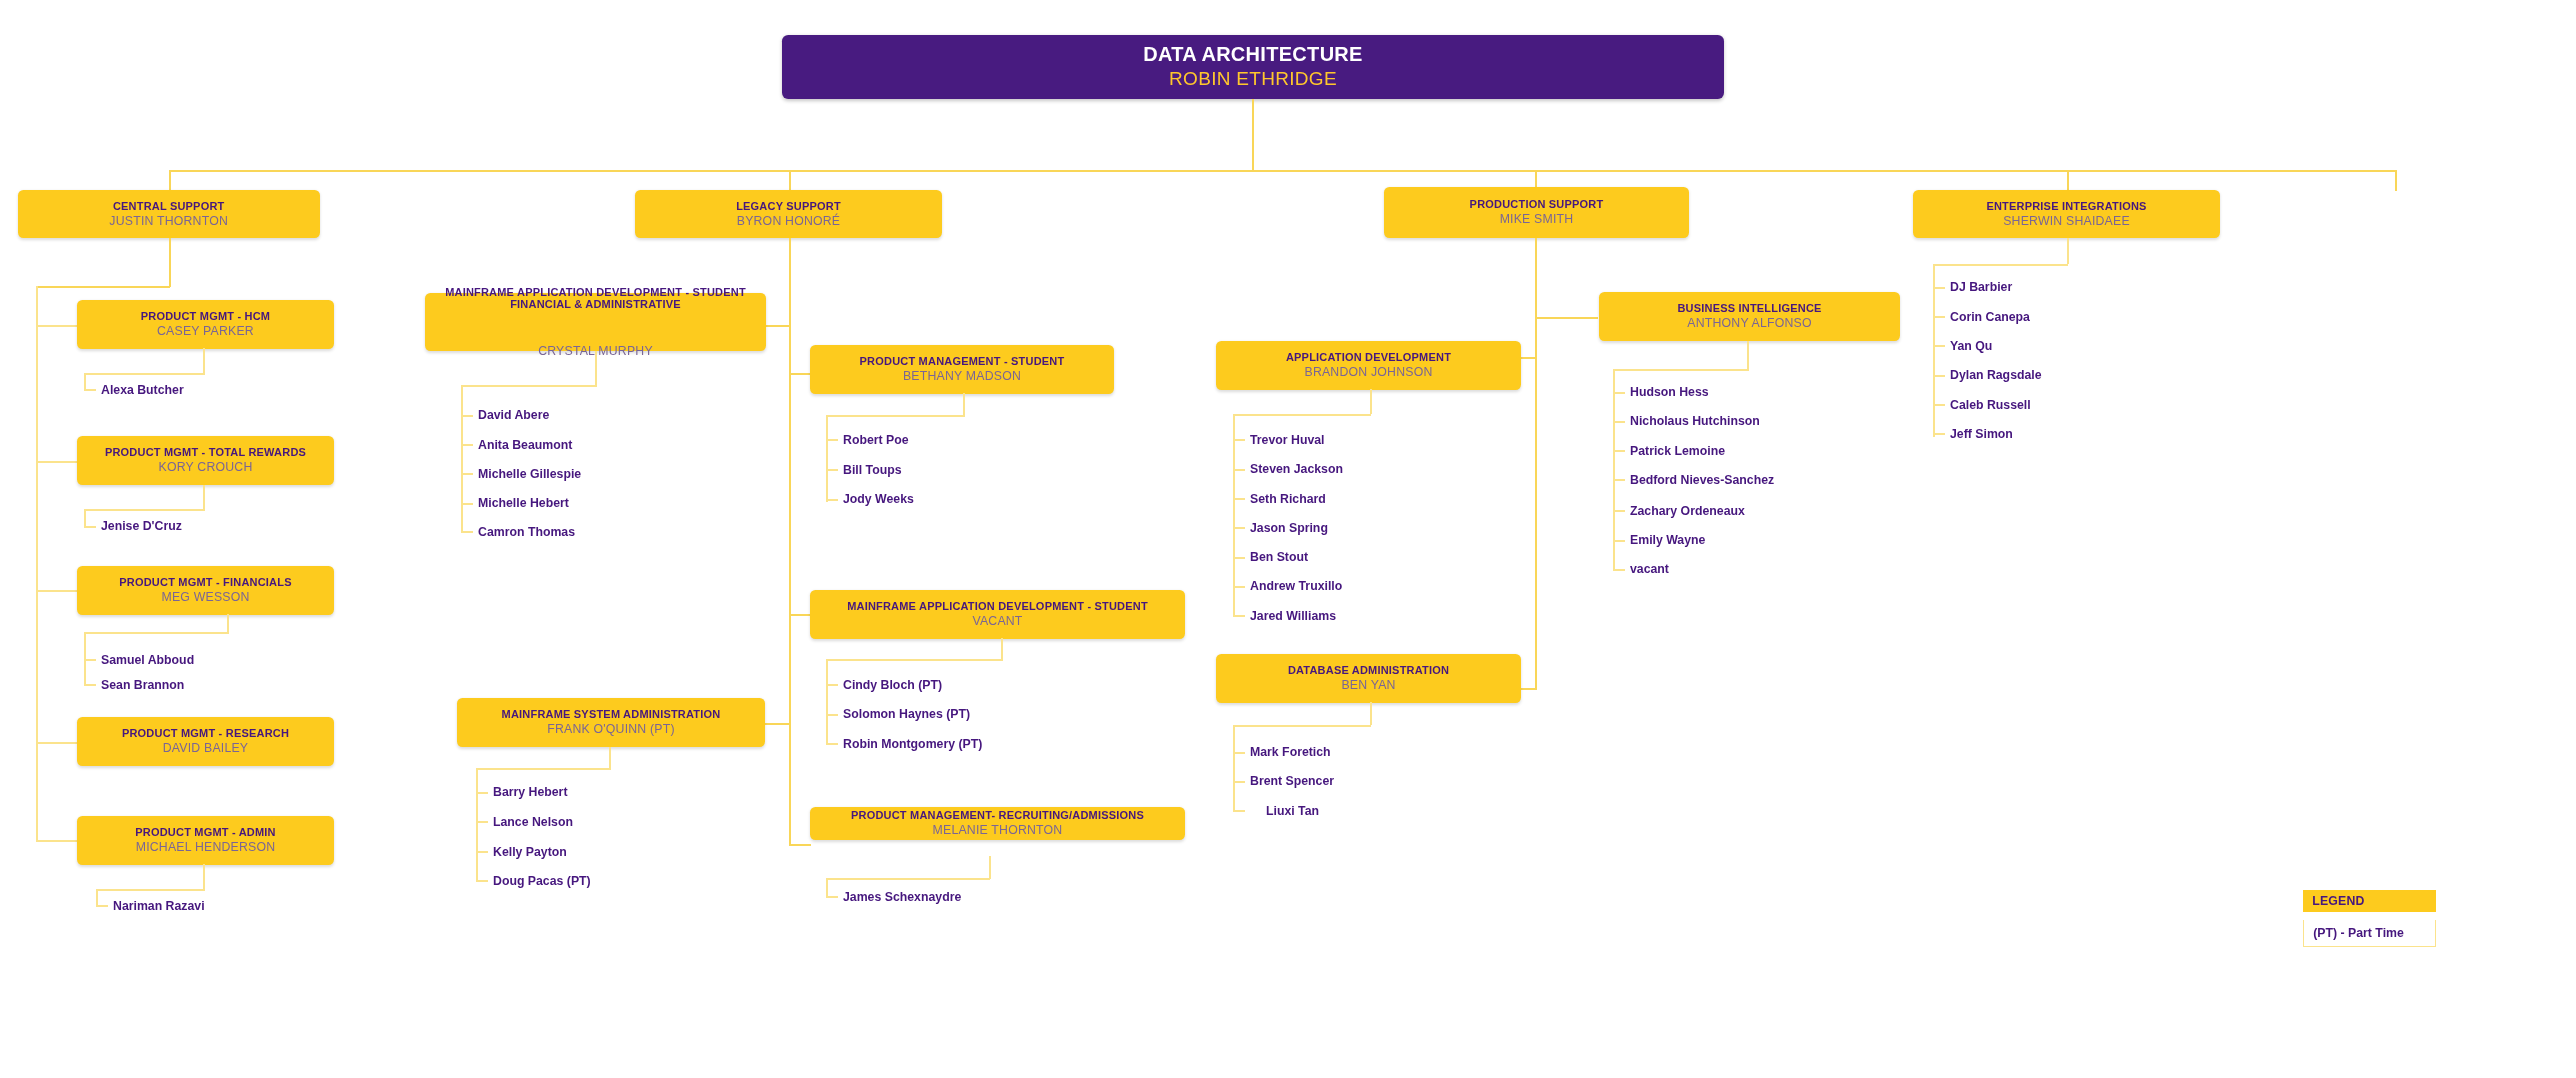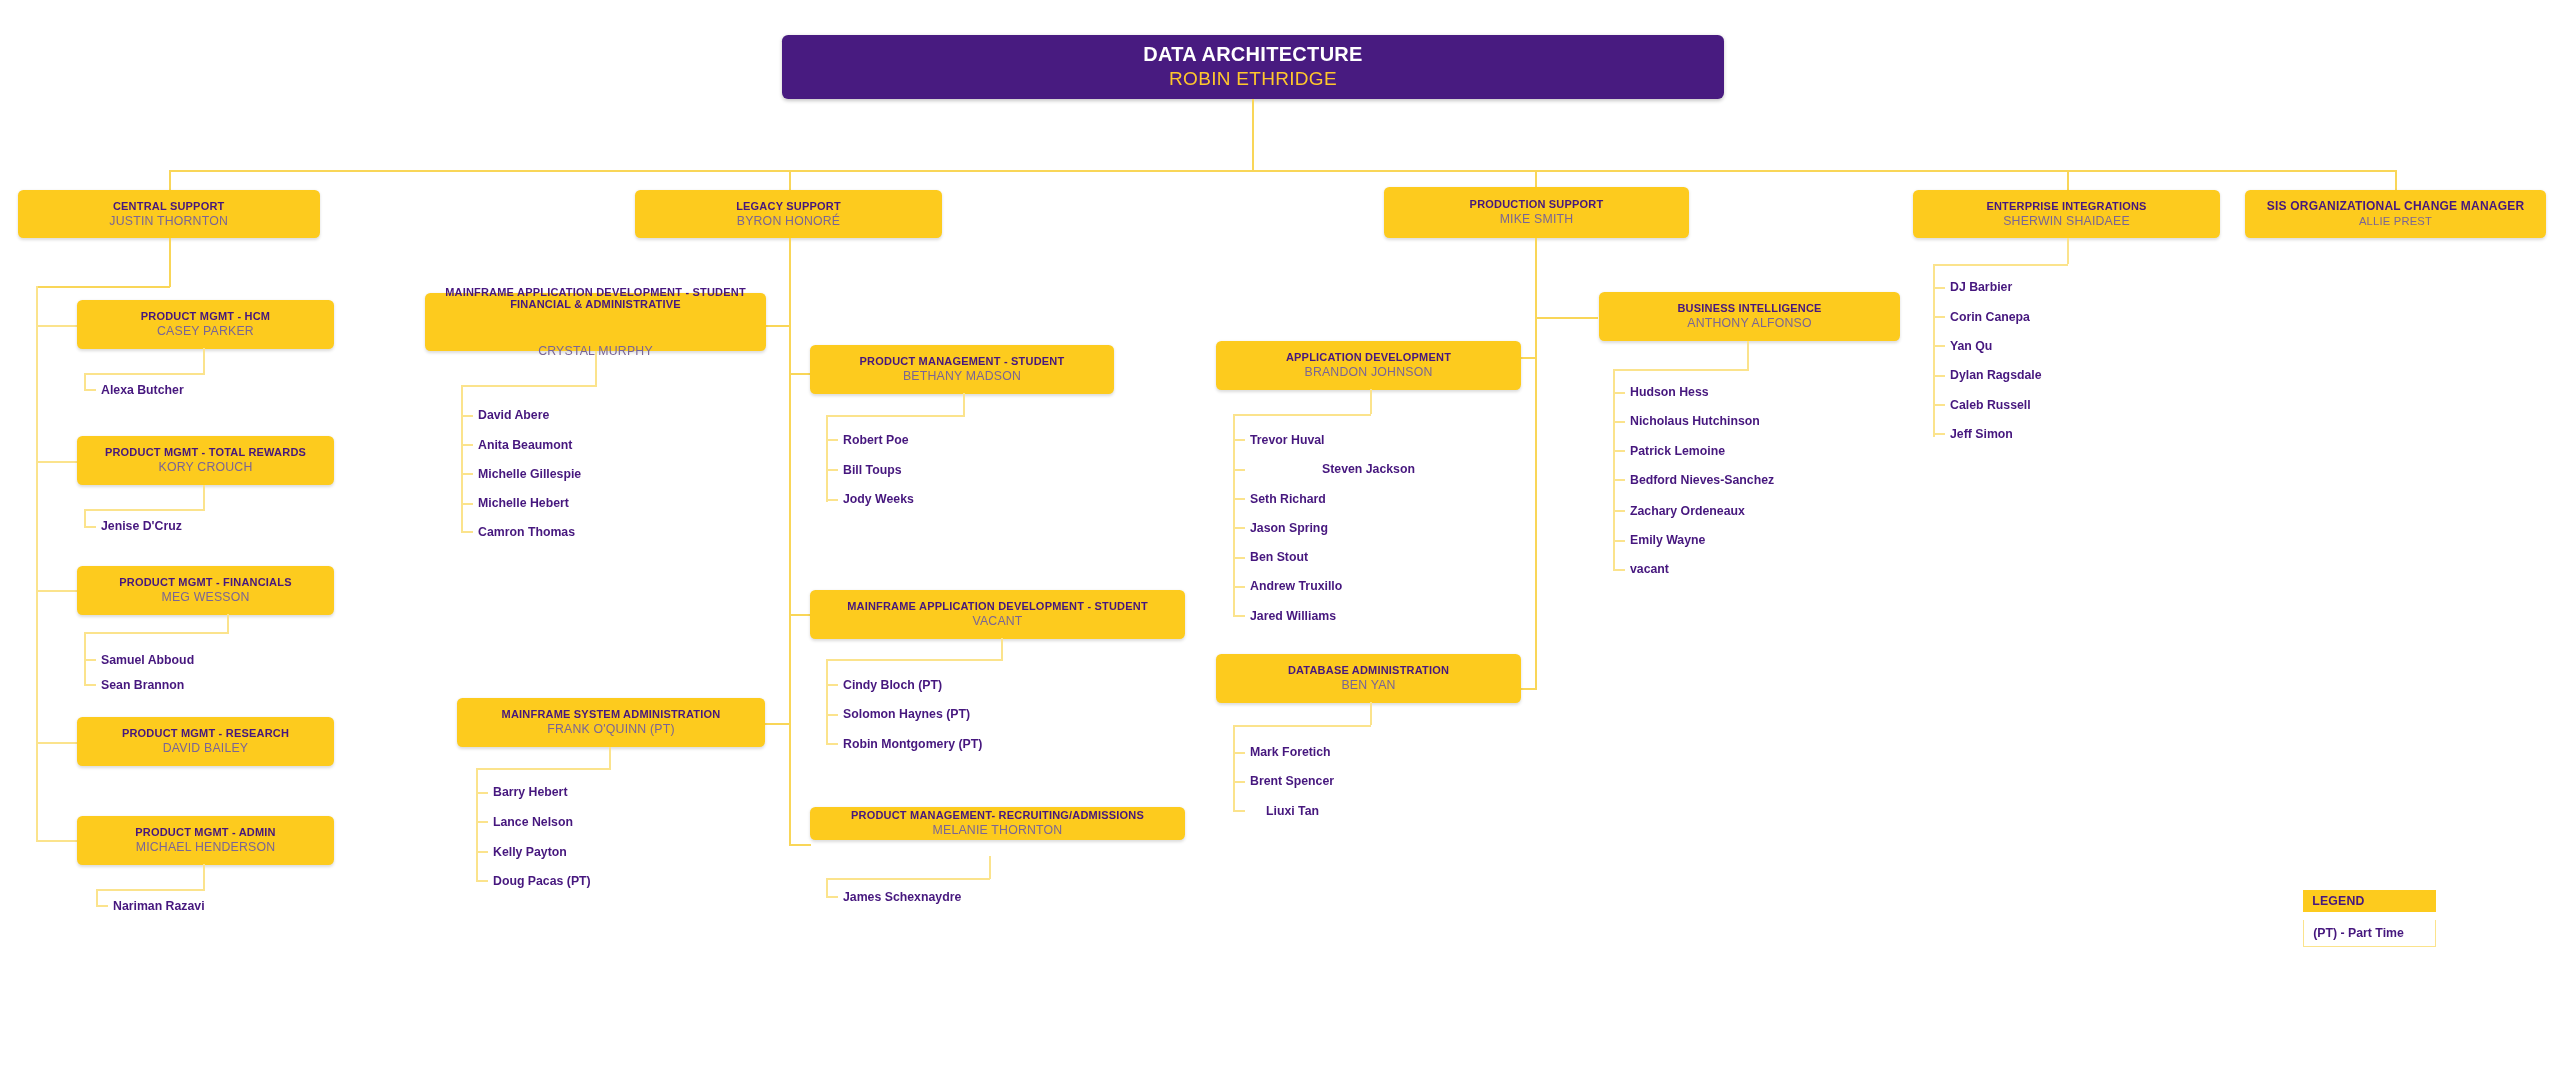--- a/index.html
+++ b/index.html
@@ -158,24 +158,20 @@
   <div class="box" style="left:1384px; top:187px; width:305px; height:51px;">
     <div class="b-title">PRODUCTION SUPPORT</div>
     <div class="b-sub">MIKE SMITH</div>
   </div>
 
   <div class="box" style="left:1913px; top:190px; width:307px; height:48px;">
     <div class="b-title">ENTERPRISE INTEGRATIONS</div>
     <div class="b-sub">SHERWIN SHAIDAEE</div>
   </div>
 
-  <div class="box small" style="left:2245px; top:190px; width:301px; height:48px;">
-    <div class="b-title">SIS ORGANIZATIONAL CHANGE MANAGER</div>
-    <div class="b-sub">ALLIE PREST</div>
-  </div>
 
   <div class="lineV" style="left:169px; top:238px; height:49px;"></div>
   <div class="lineH" style="left:36px; top:286px; width:134px;"></div>
   <div class="lineV dim" style="left:36px; top:286px; height:555px;"></div>
 
   <div class="lineH dim" style="left:36px; top:325px; width:41px;"></div>
   <div class="lineH dim" style="left:36px; top:461px; width:41px;"></div>
   <div class="lineH dim" style="left:36px; top:590px; width:41px;"></div>
   <div class="lineH dim" style="left:36px; top:742px; width:41px;"></div>
   <div class="lineH dim" style="left:36px; top:840px; width:41px;"></div>
@@ -335,21 +331,21 @@
   <div class="box" style="left:1216px; top:341px; width:305px; height:49px;">
     <div class="b-title">APPLICATION DEVELOPMENT</div>
     <div class="b-sub">BRANDON JOHNSON</div>
   </div>
   <div class="lineV dim" style="left:1370px; top:389px; height:25.4px;"></div>
   <div class="lineH dim" style="left:1233px; top:414px; width:138px;"></div>
   <div class="lineV dim" style="left:1233px; top:414px; height:202px;"></div>
   <div class="lineH dim" style="left:1233px; top:439px; width:11.6px;"></div>
   <div class="leaf" style="left:1250px; top:434px;">Trevor Huval</div>
   <div class="lineH dim" style="left:1233px; top:469px; width:11.6px;"></div>
-  <div class="leaf" style="left:1322px; top:463px;">Steven Jackson</div>
+  <div class="leaf" style="left:1250px; top:463px;">Steven Jackson</div>
   <div class="lineH dim" style="left:1233px; top:498px; width:11.6px;"></div>
   <div class="leaf" style="left:1250px; top:493px;">Seth Richard</div>
   <div class="lineH dim" style="left:1233px; top:527px; width:11.6px;"></div>
   <div class="leaf" style="left:1250px; top:522px;">Jason Spring</div>
   <div class="lineH dim" style="left:1233px; top:557px; width:11.6px;"></div>
   <div class="leaf" style="left:1250px; top:551px;">Ben Stout</div>
   <div class="lineH dim" style="left:1233px; top:586px; width:11.6px;"></div>
   <div class="leaf" style="left:1250px; top:580px;">Andrew Truxillo</div>
   <div class="lineH dim" style="left:1233px; top:615px; width:11.6px;"></div>
   <div class="leaf" style="left:1250px; top:610px;">Jared Williams</div>

